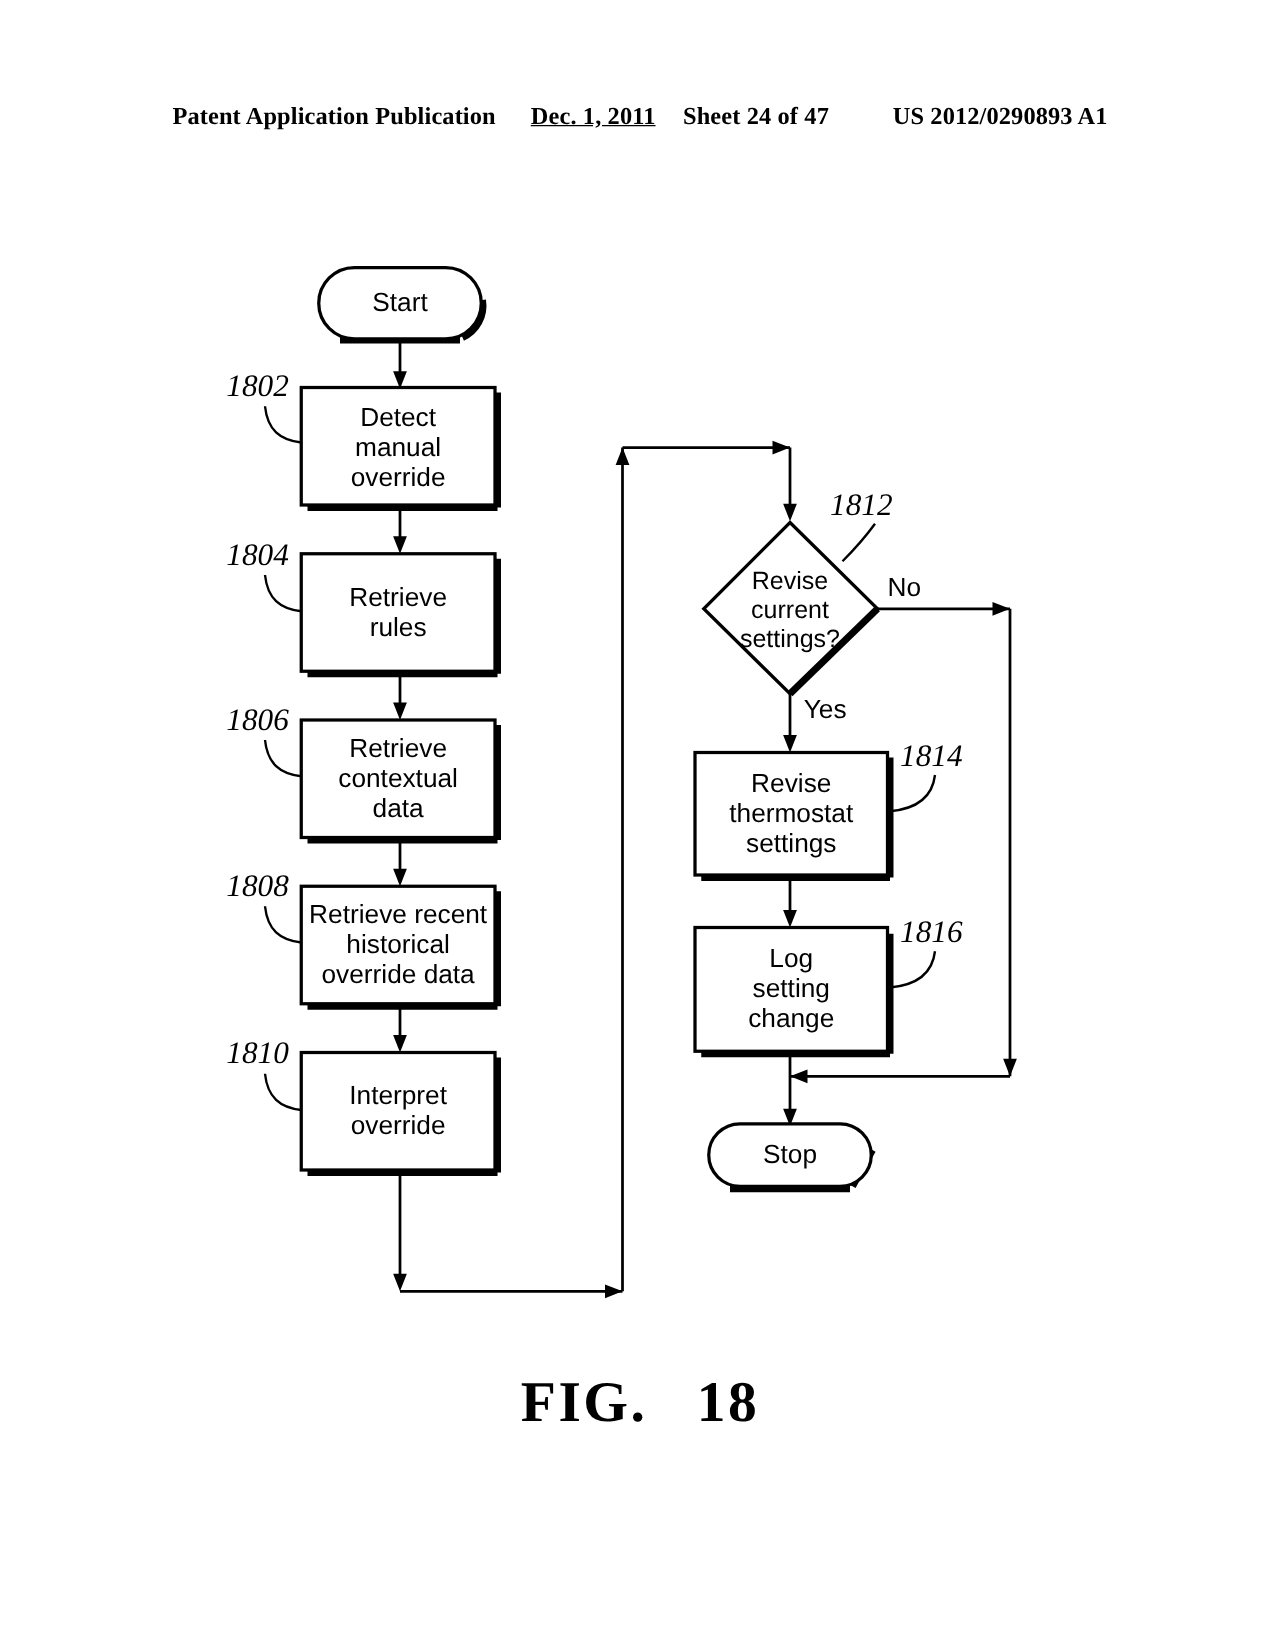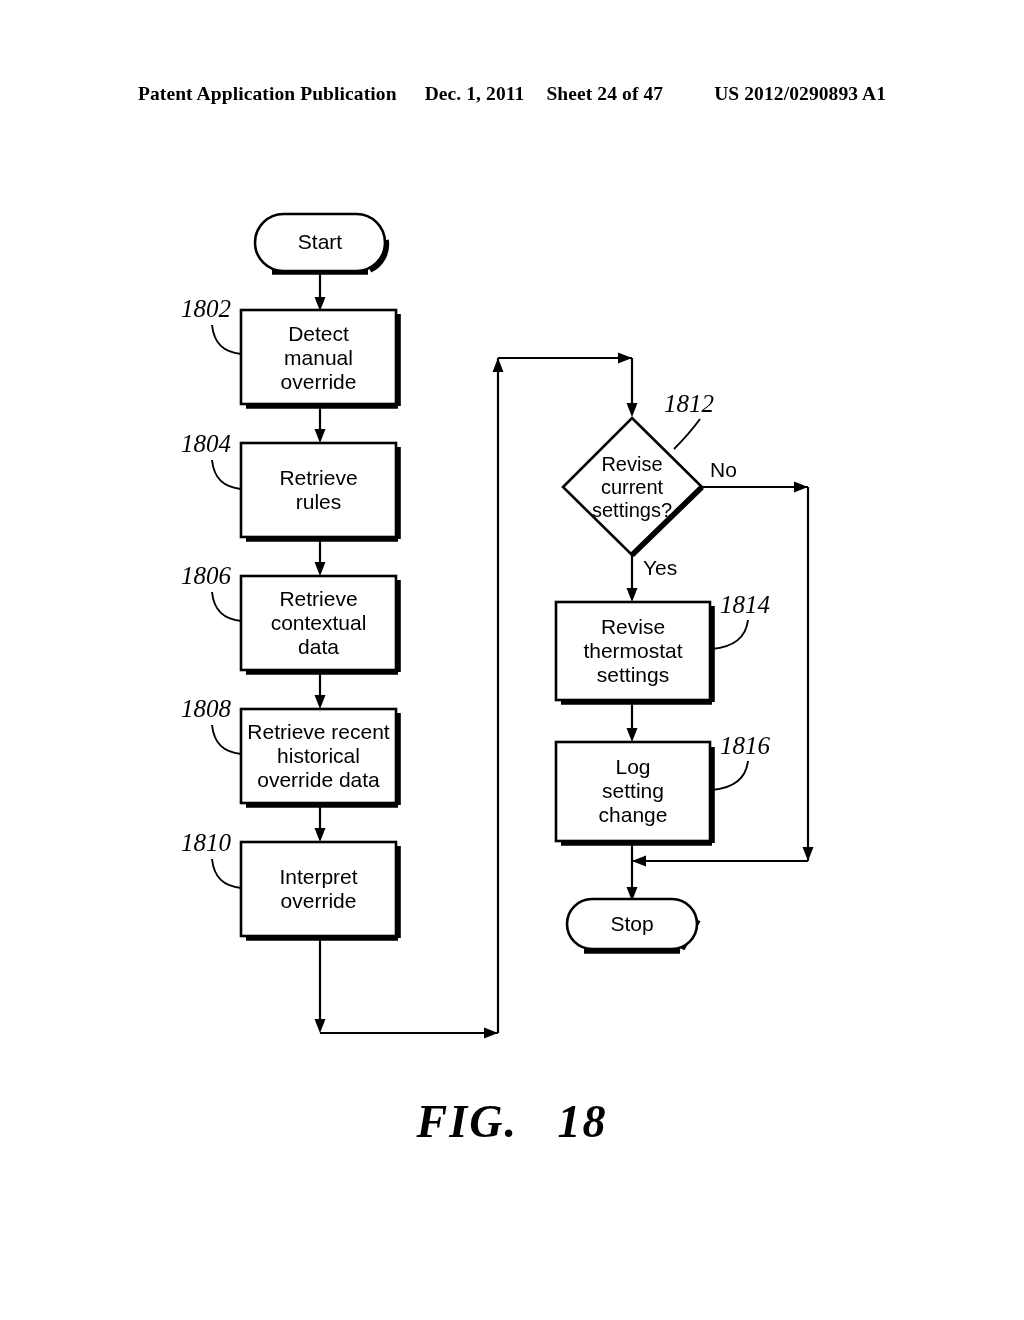--- a/index.html
+++ b/index.html
@@ -25,33 +25,32 @@
     display: flex;
     justify-content: center;
     align-items: baseline;
     font-family: "Liberation Serif", serif;
     font-weight: bold;
     font-size: 19.5px;
     letter-spacing: 0.1px;
     white-space: nowrap;
   }
   .page-header .hdr-pub     { margin-right: 28px; }
-  .page-header .hdr-date    { margin-right: 22px; }
+  .page-header .hdr-date    { margin-right: 22px; text-decoration: underline; }
   .page-header .hdr-sheet   { margin-right: 51px; }
   .page-header .hdr-patno   { }
 
   
   .fig-caption {
     position: absolute;
     top: 1095px;
     left: 0;
     width: 1024px;
     text-align: center;
     font-family: "Liberation Serif", serif;
-    font-style: italic;
     font-weight: bold;
     font-size: 46px;
     letter-spacing: 2px;
   }
   .fig-caption .fig-num { margin-left: 26px; }
 
   
   #flow-svg {
     position: absolute;
     top: 0;

